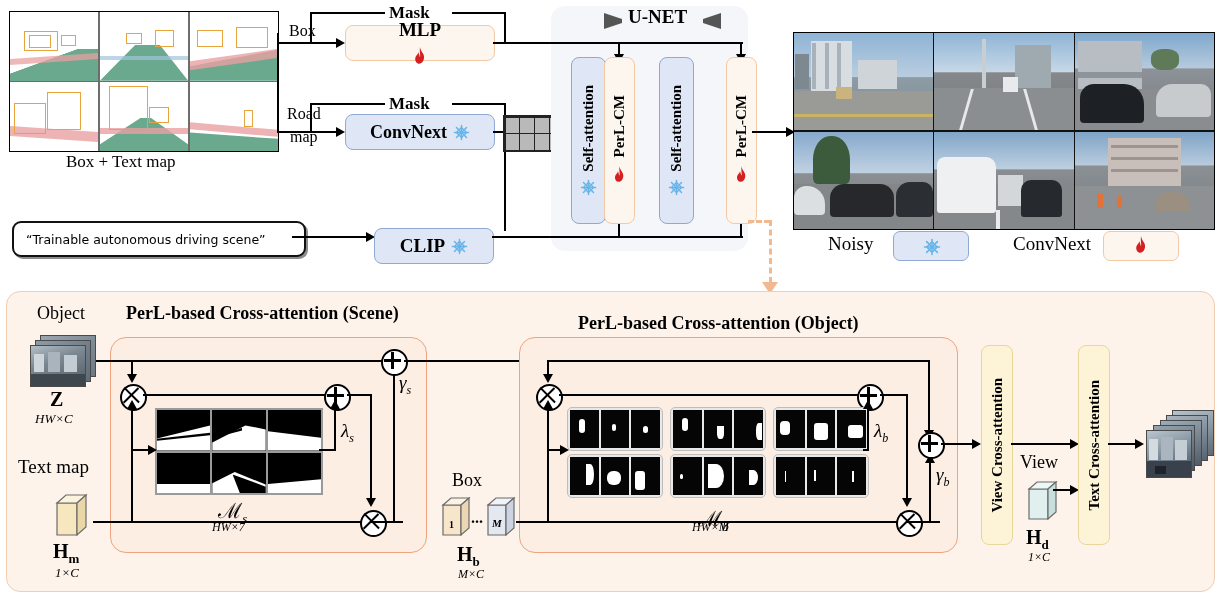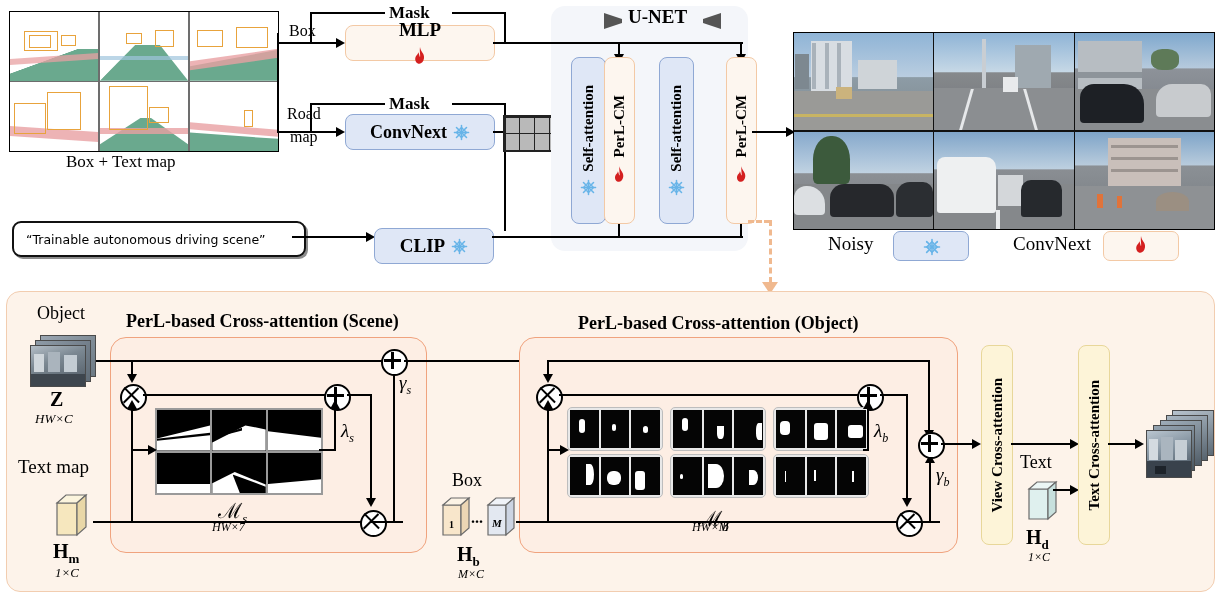--- a/index.html
+++ b/index.html
@@ -383,21 +383,21 @@
   <span class="flame">
     <svg viewBox="0 0 24 30" width="16" height="20">
         <path d="M12 0 C13 8 19 9 18 17 C17.5 22 14 25 11 25 C7 25 4 21 5 16 C6 12 9 12 9.5 8 C11 11 11 14 12 15 C13 13 11 7 12 0 Z" fill="#d42020"></path>
       </svg>
   </span>
 </div>
 
 <div id="bottom-panel"></div>
 
 <div class="label" style="left:37px;top:303px;font-size:18px;">Object</div>
-<div class="label lbl-bold" style="left:126px;top:311px;font-size:18px;">PerL-based Cross-attention (Scene)</div>
+<div class="label lbl-bold" style="left:126px;top:303px;font-size:18px;">PerL-based Cross-attention (Scene)</div>
 
 <div class="abs" style="left:30px;top:335px;width:66px;height:52px;">
   <div class="stack-img" style="left:10px;top:0;width:54px;height:40px;background:linear-gradient(135deg,#9aa6b2,#6d7a84);"></div>
   <div class="stack-img" style="left:5px;top:5px;width:54px;height:40px;background:linear-gradient(135deg,#8e9ba7,#5f6b76);"></div>
   <div class="stack-img" style="left:0;top:10px;width:54px;height:40px;background:linear-gradient(160deg,#b4bec7 0%,#7b8892 38%,#4e5862 100%);overflow:hidden;">
     <div style="position:absolute;left:6%;top:20%;width:18%;height:46%;background:#cfd6db;"></div>
     <div style="position:absolute;left:32%;top:14%;width:22%;height:52%;background:#aab4bd;"></div>
     <div style="position:absolute;left:62%;top:22%;width:24%;height:44%;background:#c3ccd3;"></div>
     <div style="position:absolute;left:0;bottom:0;width:100%;height:30%;background:#3e464e;"></div>
   </div>
@@ -621,21 +621,21 @@
 <div class="hline" style="left:941px;top:443px;width:32px;"></div>
 <div class="arrowR" style="left:972px;top:438.5px;"></div>
 
 <div class="vcol mod-yellow" style="left:981px;top:345px;width:30px;height:198px;">
   <span class="vtext" style="font-size:15px;">View Cross-attention</span>
 </div>
 
 <div class="hline" style="left:1011px;top:443px;width:60px;"></div>
 <div class="arrowR" style="left:1070px;top:438.5px;"></div>
 
-<div class="label" style="left:1020px;top:452px;font-size:18px;">Text</div>
+<div class="label" style="left:1020px;top:452px;font-size:18px;">View</div>
 
 <svg class="cube" style="left:1025px;top:478px;" width="40" height="46" viewBox="0 0 40 46">
   <polygon points="4,11 23,11 23,41 4,41" fill="#dff0ee" stroke="#6b6b6b" stroke-width="1.2"></polygon>
   <polygon points="4,11 12,4 31,4 23,11" fill="#ecf7f6" stroke="#6b6b6b" stroke-width="1.2"></polygon>
   <polygon points="23,11 31,4 31,34 23,41" fill="#c7e0dd" stroke="#6b6b6b" stroke-width="1.2"></polygon>
 </svg>
 <div class="hline" style="left:1053px;top:489px;width:18px;"></div>
 <div class="arrowR" style="left:1070px;top:484.5px;"></div>
 <div class="label lbl-bold" style="left:1026px;top:526px;font-size:20px;">
   <span>H</span><sub style="font-size:13px;">d</sub>

